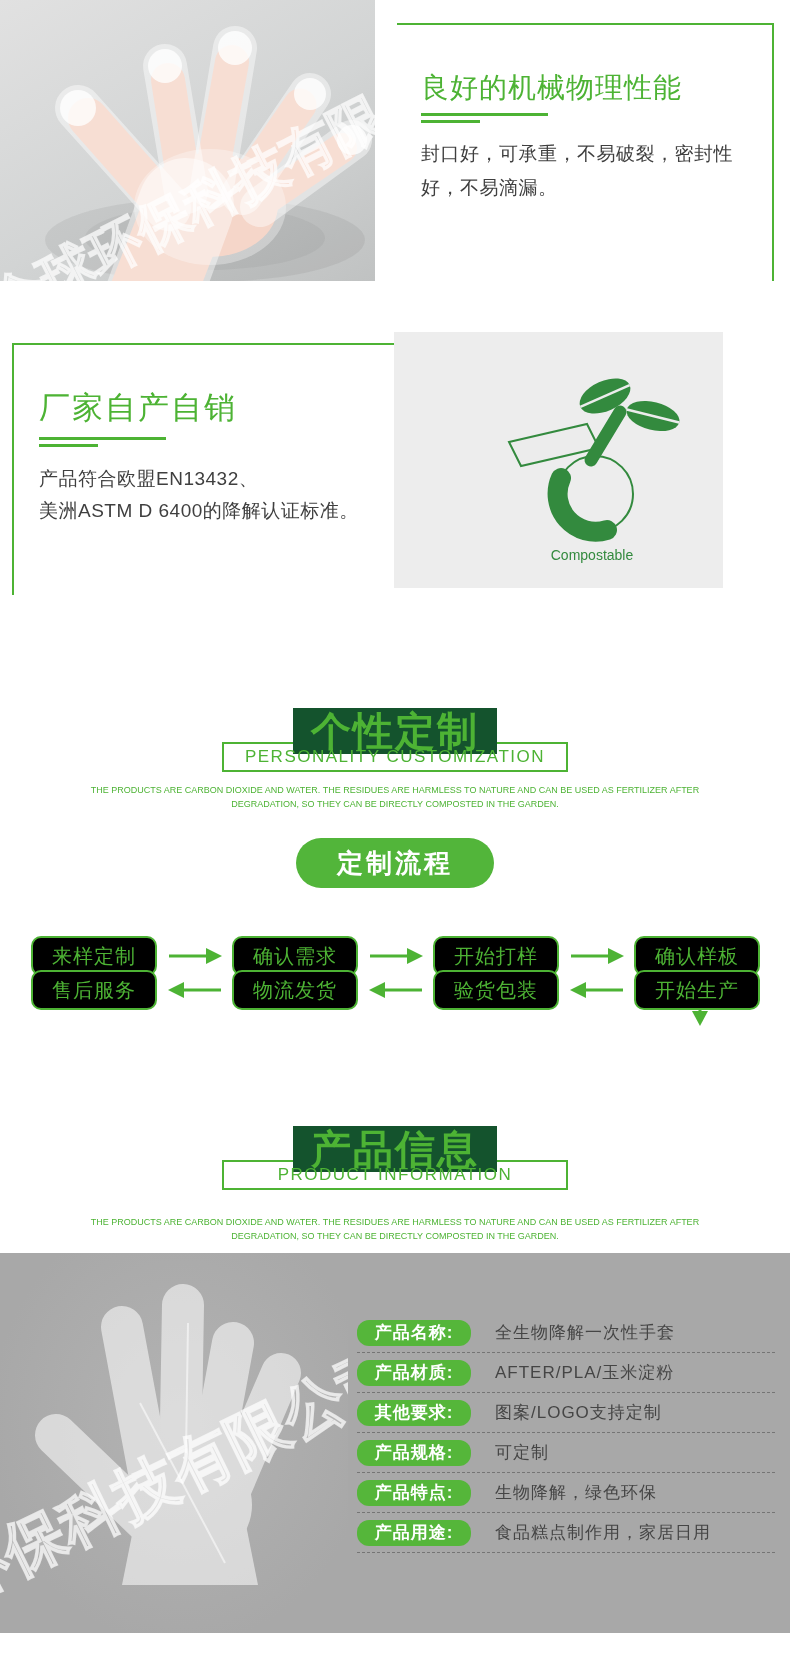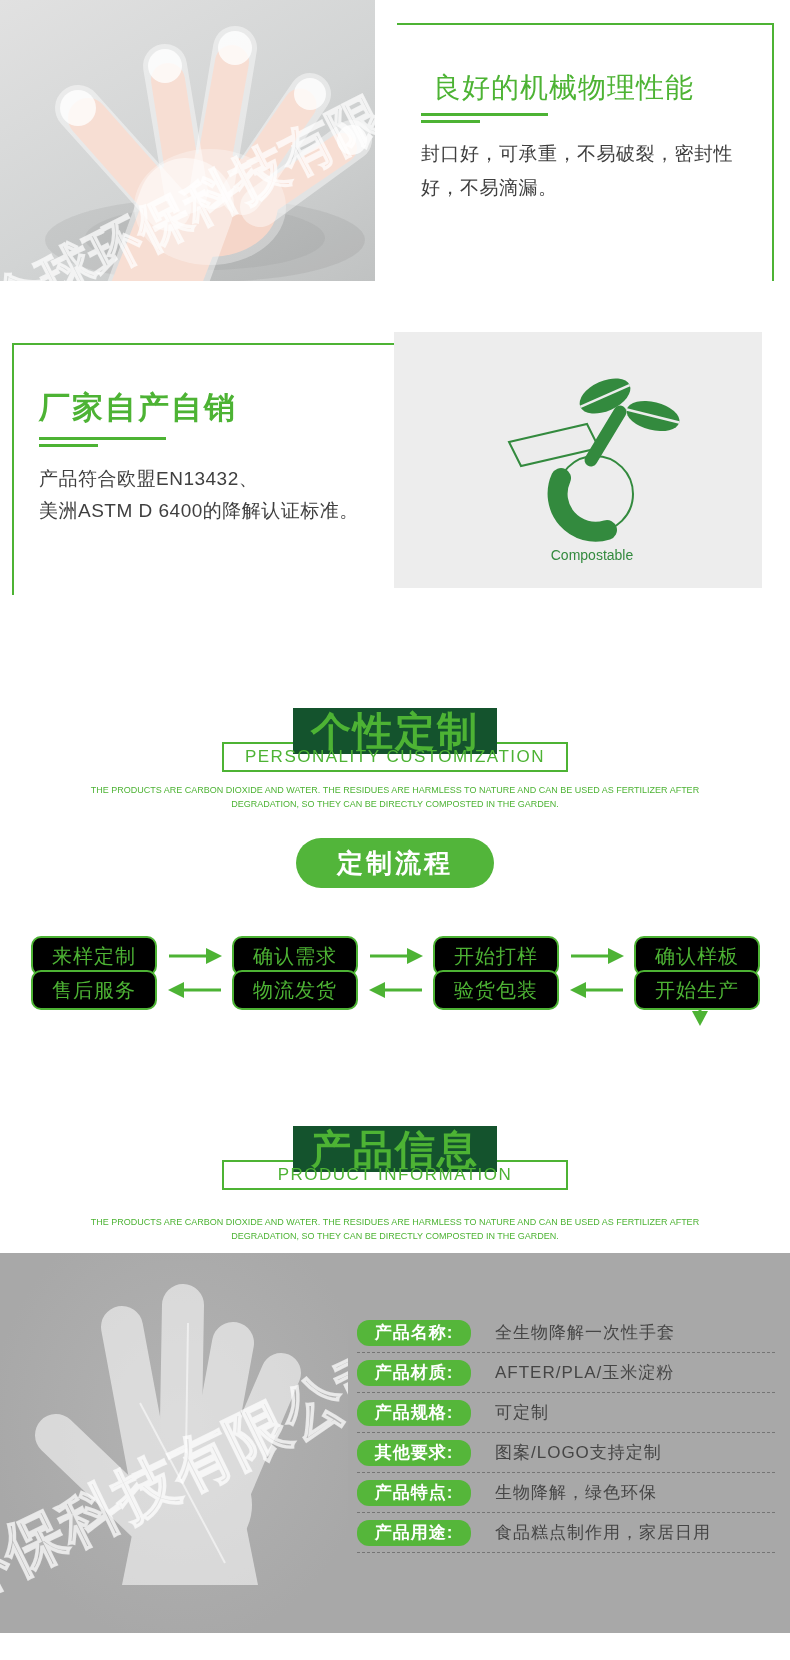--- a/index.html
+++ b/index.html
@@ -24,37 +24,37 @@
     -webkit-text-stroke:1.5px rgba(255,255,255,0.7);
     pointer-events:none;
   }
   .wm-top{font-size:54px;left:-34px;top:150px;transform:rotate(-27deg);}
   
   .box-mech{
     position:absolute;left:397px;top:23px;width:377px;height:258px;
     border-top:2px solid var(--green);border-right:2px solid var(--green);
     box-sizing:border-box;
   }
-  .box-mech .bx-title{position:absolute;left:24px;top:44px;font-size:28px;font-weight:500;color:var(--green);letter-spacing:1px;margin-left:12px;}
+  .box-mech .bx-title{position:absolute;left:24px;top:44px;font-size:28px;font-weight:500;color:var(--green);letter-spacing:1px;}
   .box-mech .u1{position:absolute;left:24px;top:88px;width:127px;height:3px;background:var(--green);}
   .box-mech .u2{position:absolute;left:24px;top:95px;width:59px;height:3px;background:var(--green);}
   .box-mech .bx-body{position:absolute;left:24px;top:112px;width:336px;font-size:19px;line-height:34px;color:var(--dark);letter-spacing:0.5px;}
   
   .box-factory{
     position:absolute;left:12px;top:343px;width:383px;height:252px;
     border-top:2px solid var(--green);border-left:2px solid var(--green);
     box-sizing:border-box;
   }
-  .box-factory .bx-title{position:absolute;left:25px;top:42px;font-size:31px;font-weight:700;color:var(--green);letter-spacing:2px;}
+  .box-factory .bx-title{position:absolute;left:25px;top:42px;font-size:31px;font-weight:400;color:var(--green);letter-spacing:2px;}
   .box-factory .u1{position:absolute;left:25px;top:92px;width:127px;height:3px;background:var(--green);}
   .box-factory .u2{position:absolute;left:25px;top:99px;width:59px;height:3px;background:var(--green);}
   .box-factory .bx-body{position:absolute;left:25px;top:118px;width:345px;font-size:19px;line-height:32px;color:var(--dark);letter-spacing:0.5px;}
   
   .photo-compostable{
-    position:absolute;left:394px;top:332px;width:368px;height:256px;background:#ededed;
+    position:absolute;left:394px;top:332px;width:329px;height:256px;background:#ededed;
   }
   
   .hd-box{position:absolute;left:222px;width:346px;height:30px;border:2px solid var(--green);box-sizing:border-box;}
   .hd-box.custom{top:742px;}
   .hd-box.product{top:1160px;}
   .hd-title{position:absolute;left:0;right:0;top:-36px;text-align:center;line-height:46px;}
   .hd-title span{display:inline-block;background:#14532d;padding:0 18px;font-size:40px;font-weight:bold;color:var(--green);letter-spacing:2px;}
   .hd-sub{position:absolute;left:0;right:0;top:3px;text-align:center;font-size:17px;color:var(--green);letter-spacing:1.5px;}
   .hd-caption{position:absolute;left:0;width:790px;text-align:center;font-size:9px;line-height:14px;color:var(--green);}
   .hd-caption.custom{top:783px;}
@@ -277,28 +277,28 @@
   <div class="spec-table">
     <div class="spec-row">
       <div class="spec-label">产品名称:</div>
       <div class="spec-value">全生物降解一次性手套</div>
     </div>
     <div class="spec-row">
       <div class="spec-label">产品材质:</div>
       <div class="spec-value">AFTER/PLA/玉米淀粉</div>
     </div>
     <div class="spec-row">
+      <div class="spec-label">其他要求:</div>
+      <div class="spec-value">图案/LOGO支持定制</div>
+    </div>
+    <div class="spec-row">
       <div class="spec-label">产品规格:</div>
       <div class="spec-value">可定制</div>
     </div>
     <div class="spec-row">
-      <div class="spec-label">其他要求:</div>
-      <div class="spec-value">图案/LOGO支持定制</div>
-    </div>
-    <div class="spec-row">
       <div class="spec-label">产品特点:</div>
       <div class="spec-value">生物降解，绿色环保</div>
     </div>
     <div class="spec-row">
       <div class="spec-label">产品用途:</div>
       <div class="spec-value">食品糕点制作用，家居日用</div>
     </div>
   </div>
 </div>
 

